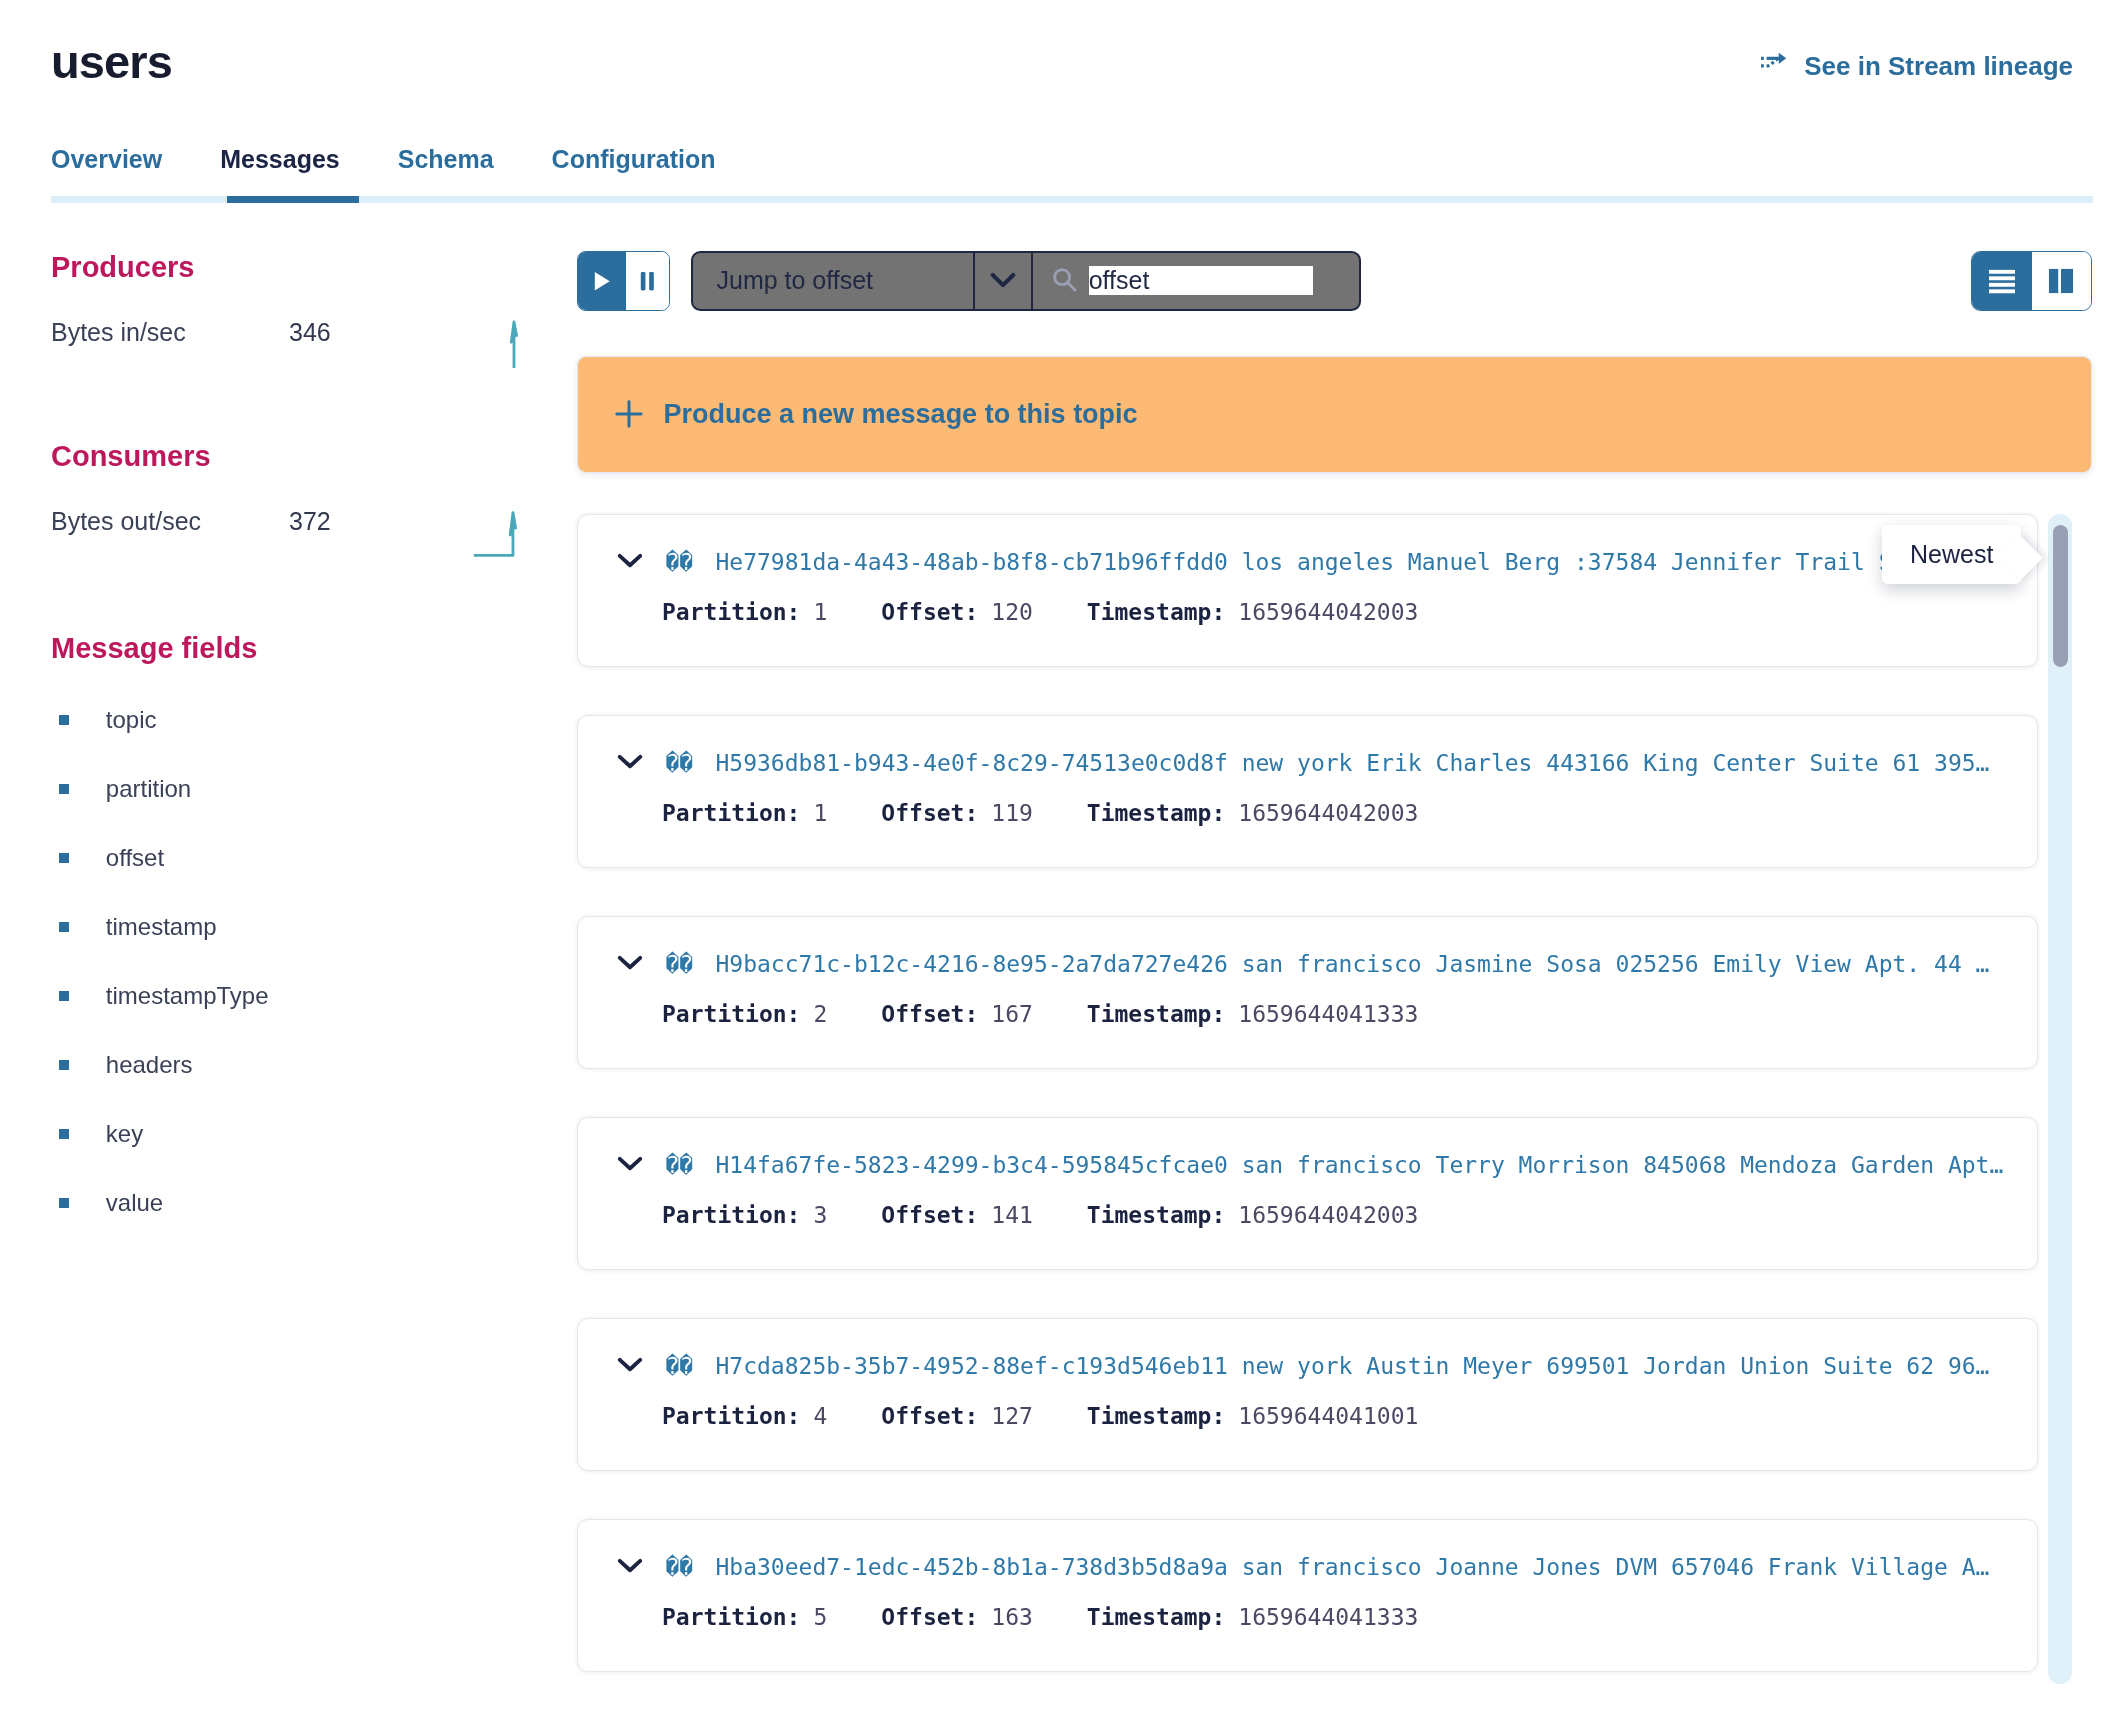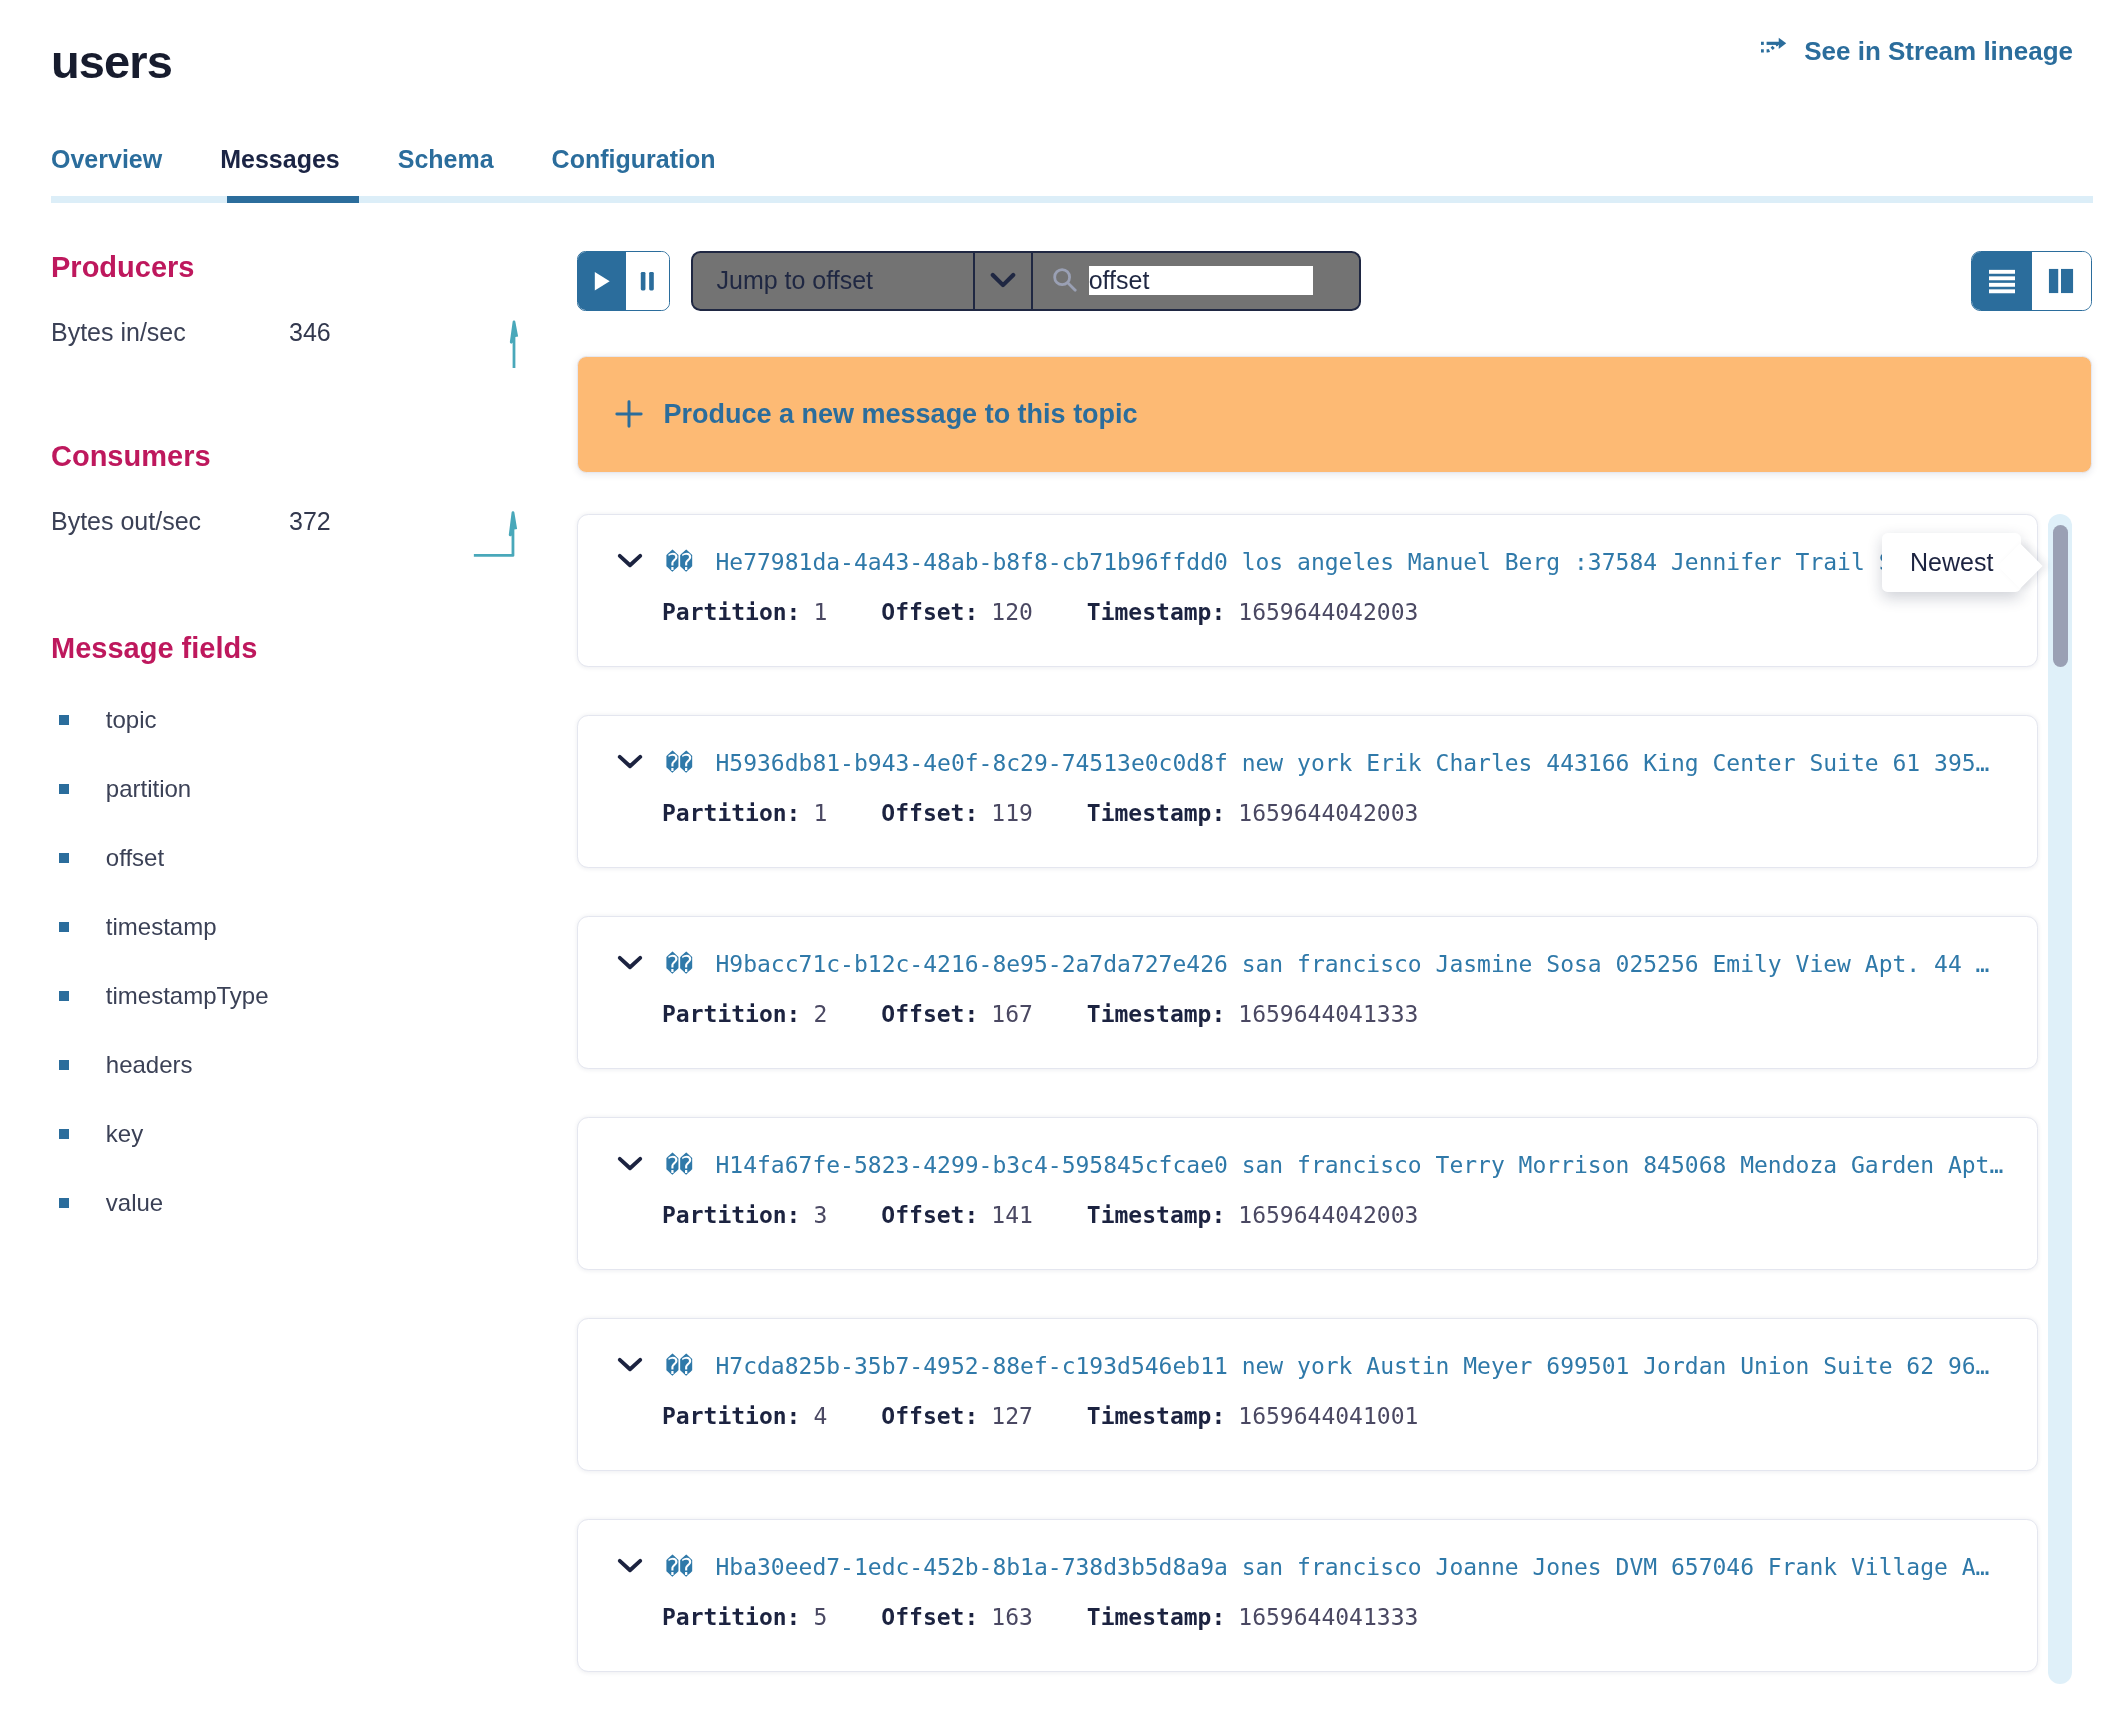--- a/index.html
+++ b/index.html
@@ -2,21 +2,21 @@
 <html style="font-size:15px"><head>
 <meta charset="utf-8">
 <style>
   * { margin:0; padding:0; box-sizing:border-box; }
   html,body { background:#ffffff; }
   body { width:2124px; height:1730px; overflow:hidden; font-family:"Liberation Sans", sans-serif; color:#1b2137; position:relative; }
 
   
   .header-row { display:flex; justify-content:space-between; align-items:flex-start; padding:34px 51px 0 51px; }
   .page-title { font-size:47px; font-weight:800; letter-spacing:-0.9px; color:#171c2e; }
-  .lineage-link { display:flex; align-items:center; gap:13px; color:#2b6d9c; font-size:26px; font-weight:700; cursor:pointer; }
+  .lineage-link { display:flex; align-items:center; gap:13px; margin-top:15px; color:#2b6d9c; font-size:26px; font-weight:700; cursor:pointer; }
 
   
   .tabs { display:flex; gap:58px; padding-left:51px; margin-top:56px; font-size:25px; font-weight:600; }
   .tab { color:#2b6d9c; padding-bottom:22.4px; cursor:pointer; }
   .tab.active { color:#1b2444; font-weight:700; }
   .tab-track { height:6.5px; background:#dceef8; margin:0 31px 0 51px; position:relative; }
   .tab-indicator { position:absolute; left:176px; width:132px; height:6.5px; background:#2b6d9c; }
 
   
   .content { display:flex; margin-top:48px; }
@@ -62,21 +62,21 @@
   
   .messages-area { margin-top:41px; position:relative; }
   .msg-card { width:1461px; height:153px; border:0.9px solid #e4e6ef; border-radius:11.2px; box-shadow:0 0.9px 4.7px rgba(30,40,80,0.08); margin-bottom:48px; padding:34px 28px 0 39px; background:#fff; }
   .msg-title { display:flex; align-items:center; gap:22.4px; font-family:"DejaVu Sans Mono", monospace; font-size:23px; white-space:nowrap; overflow:hidden; }
   .msg-prefix { color:#2f79a9; flex:none; }
   .msg-text { color:#2f79a9; overflow:hidden; text-overflow:clip; cursor:pointer; }
   .msg-meta { display:flex; margin-top:24px; margin-left:45px; font-family:"DejaVu Sans Mono", monospace; font-size:23px; }
   .meta-label { font-weight:700; color:#1c2340; margin-right:13px; }
   .meta-value { color:#4a4862; margin-right:54px; }
 
-  .newest-tip { position:absolute; left:1305px; top:19px; background:#fff; border-radius:5.6px; box-shadow:0 5.6px 15px rgba(20,30,60,0.20); padding:15px 28px; font-size:25px; color:#1c2340; z-index:5; }
+  .newest-tip { position:absolute; left:1305px; top:11px; background:#fff; border-radius:5.6px; box-shadow:0 5.6px 15px rgba(20,30,60,0.20); padding:15px 28px; font-size:25px; color:#1c2340; z-index:5; }
   .newest-tip::after { content:""; position:absolute; right:-15px; top:17px; width:32px; height:32px; background:#fff; transform:rotate(45deg); box-shadow:3.7px -3.7px 7.5px rgba(20,30,60,0.10); }
 
   .scroll-track { position:absolute; left:1471px; top:0; width:24px; height:1170px; background:#dff0f9; border-radius:12px; }
   .scroll-thumb { position:absolute; left:4.7px; top:11.2px; width:15px; height:142px; background:#9aa0b4; border-radius:7.5px; cursor:pointer; }
 </style>
 </head>
 <body>
 
 <div class="header-row">
   <div class="page-title">users</div>

